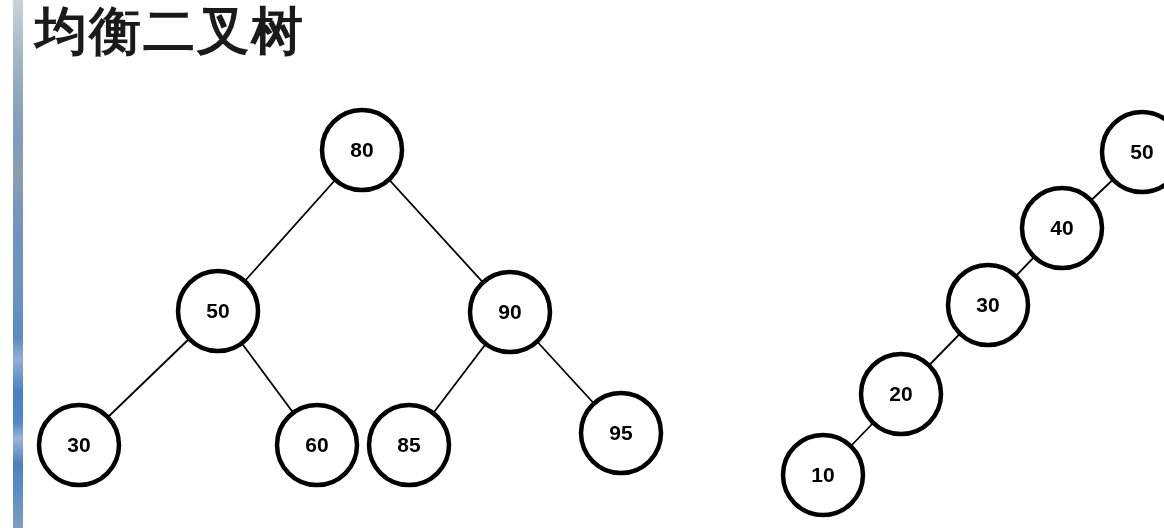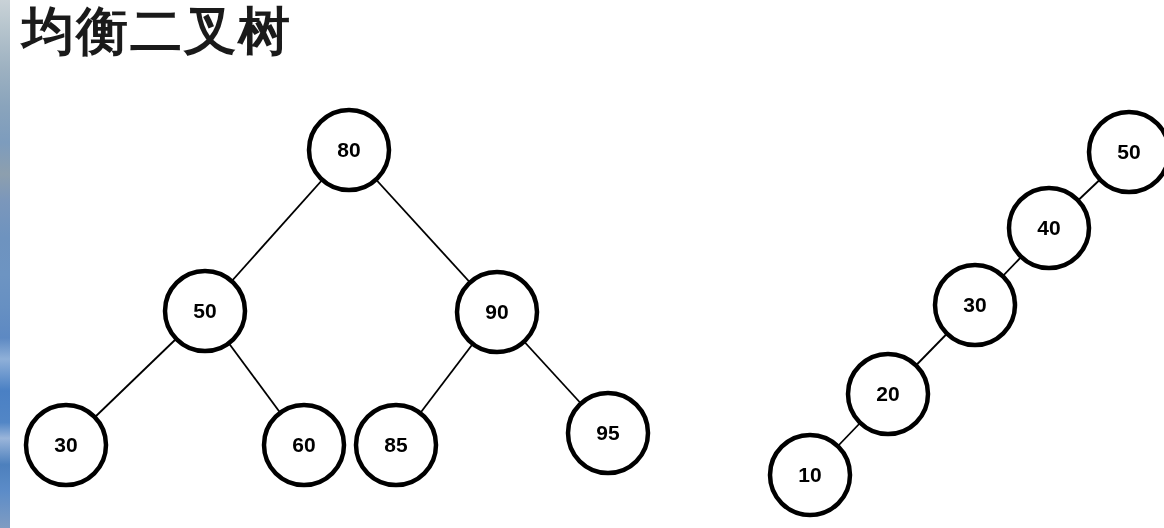--- a/index.html
+++ b/index.html
@@ -9,20 +9,21 @@
     height: 528px;
     background: #ffffff;
     overflow: hidden;
     font-family: "Liberation Sans", sans-serif;
   }
   .stage {
     position: relative;
     width: 995px;
     height: 528px;
     background: #ffffff;
+    margin-left: 13px;
   }
   
   .wallpaper-strip {
     position: absolute;
     left: 0;
     top: 0;
     width: 10px;
     height: 528px;
     background: linear-gradient(180deg,
       #c9d2d7 0%,

